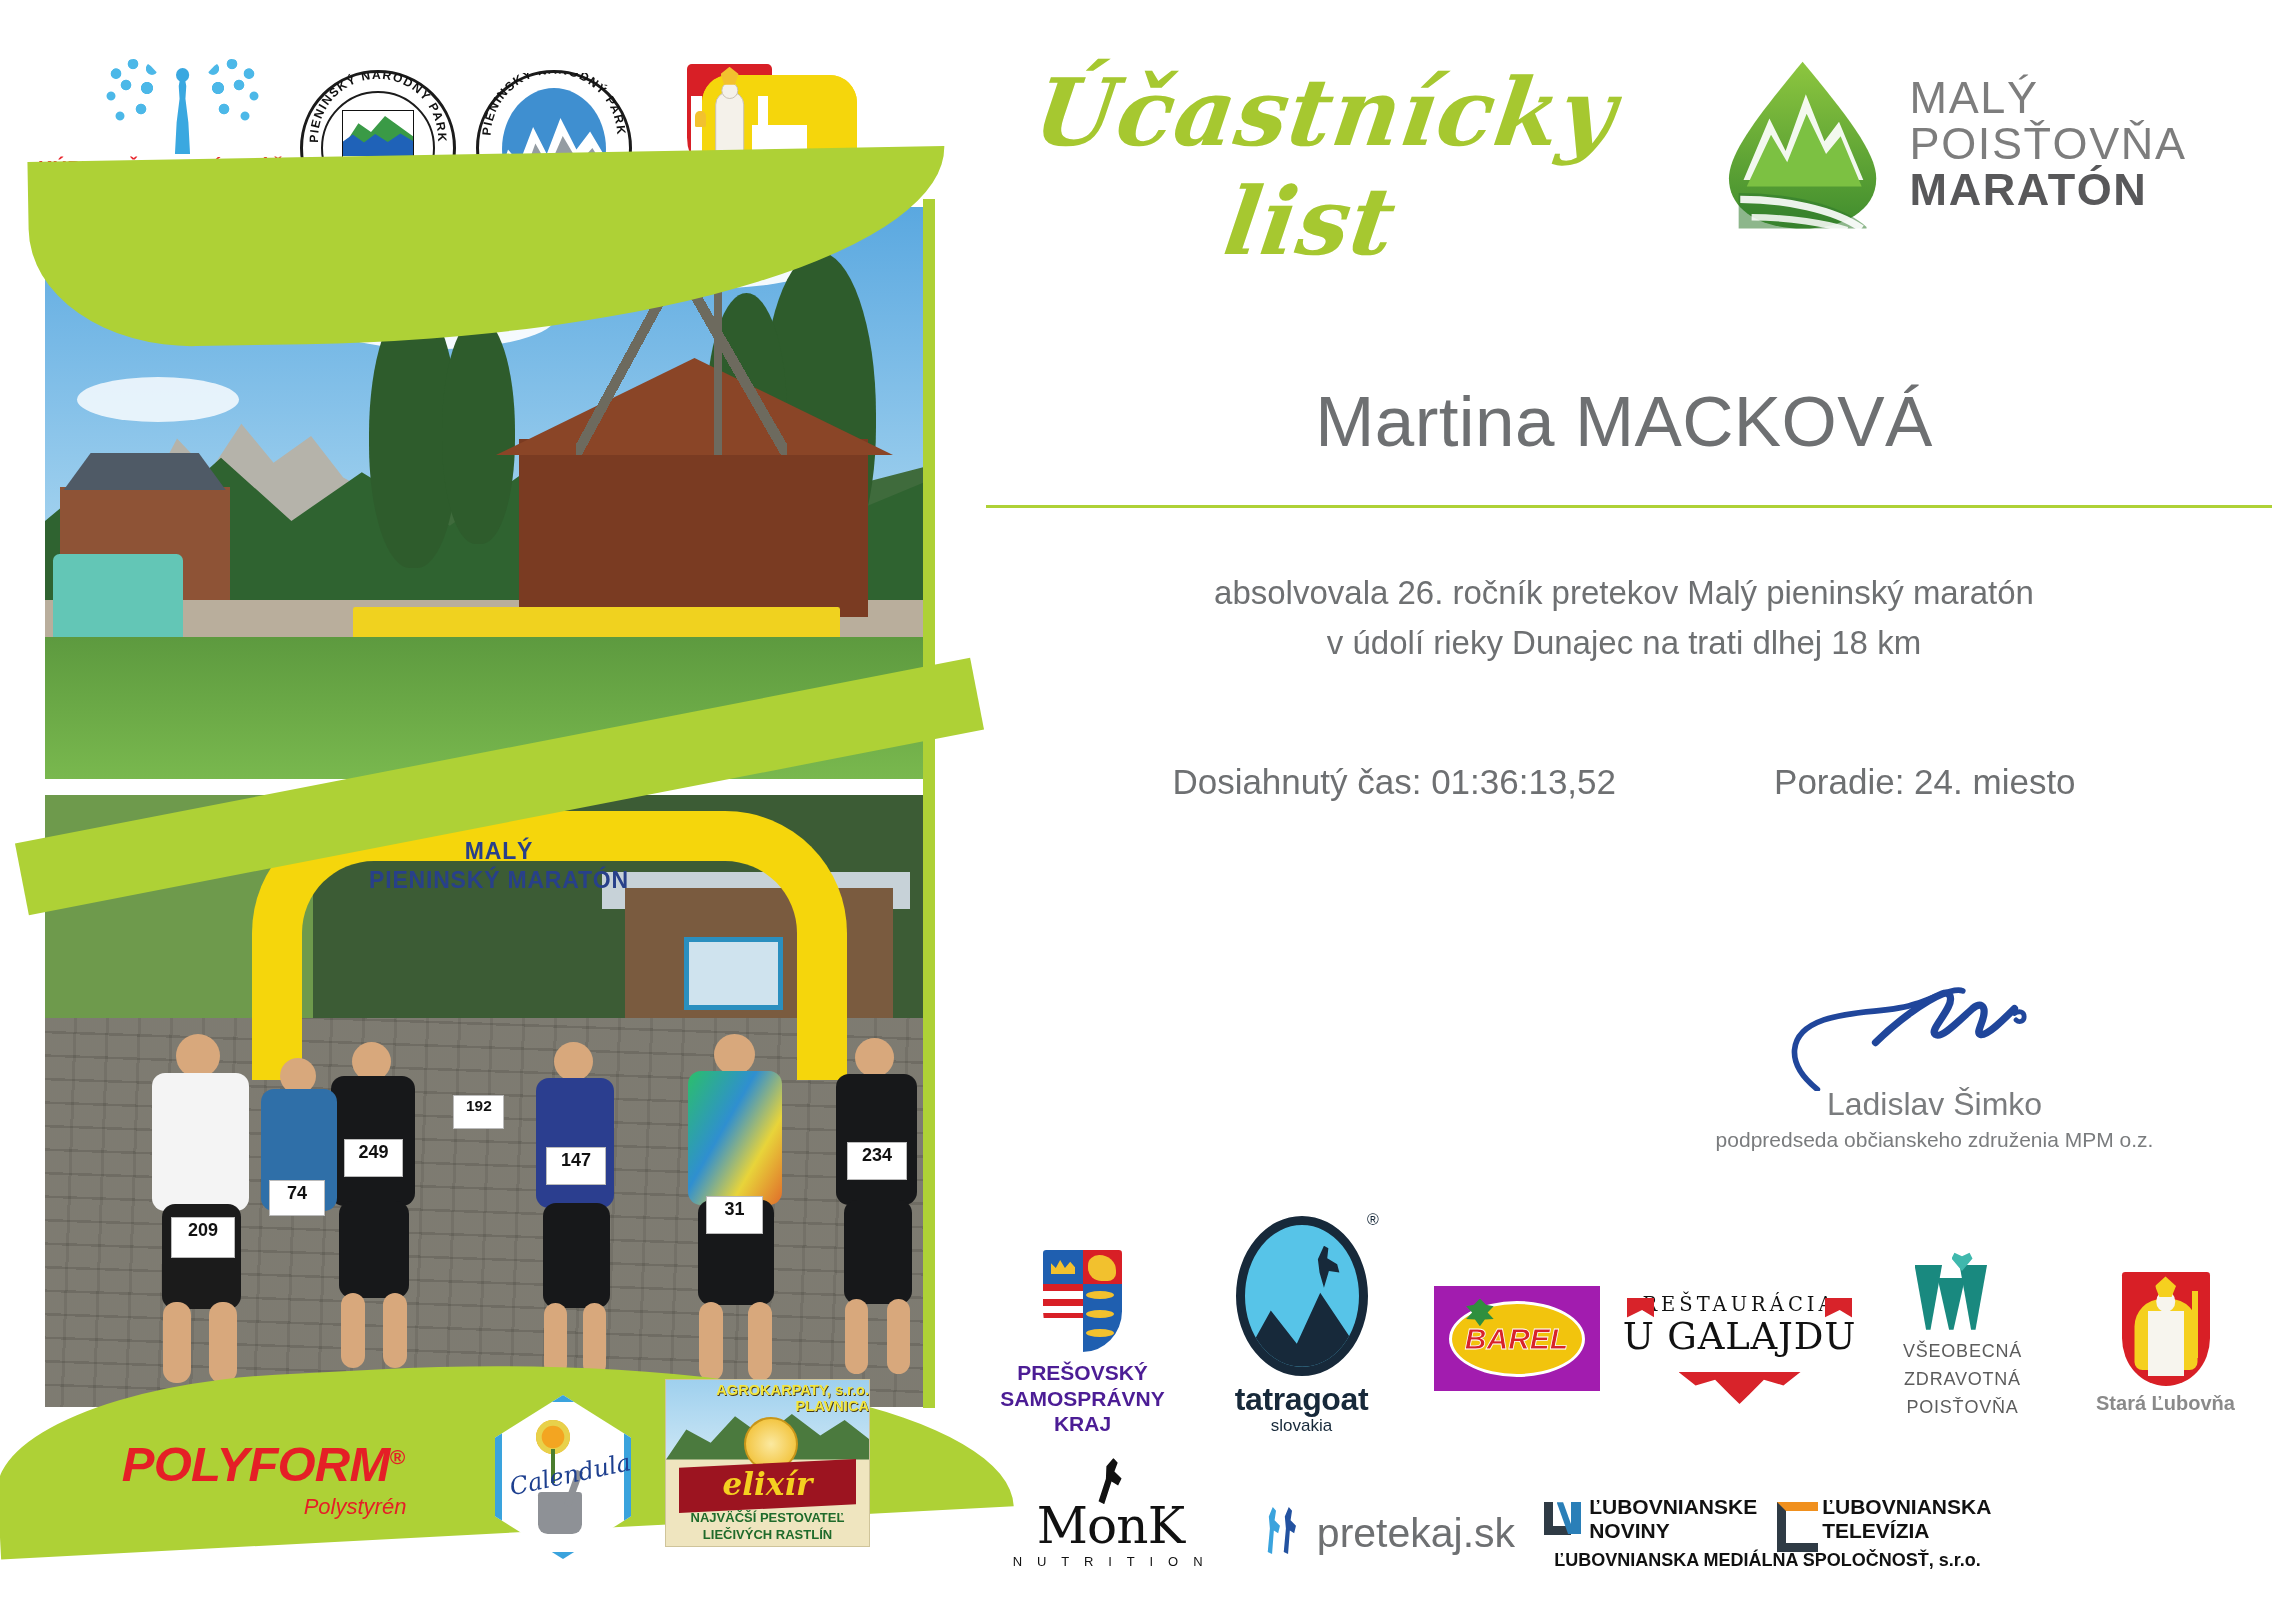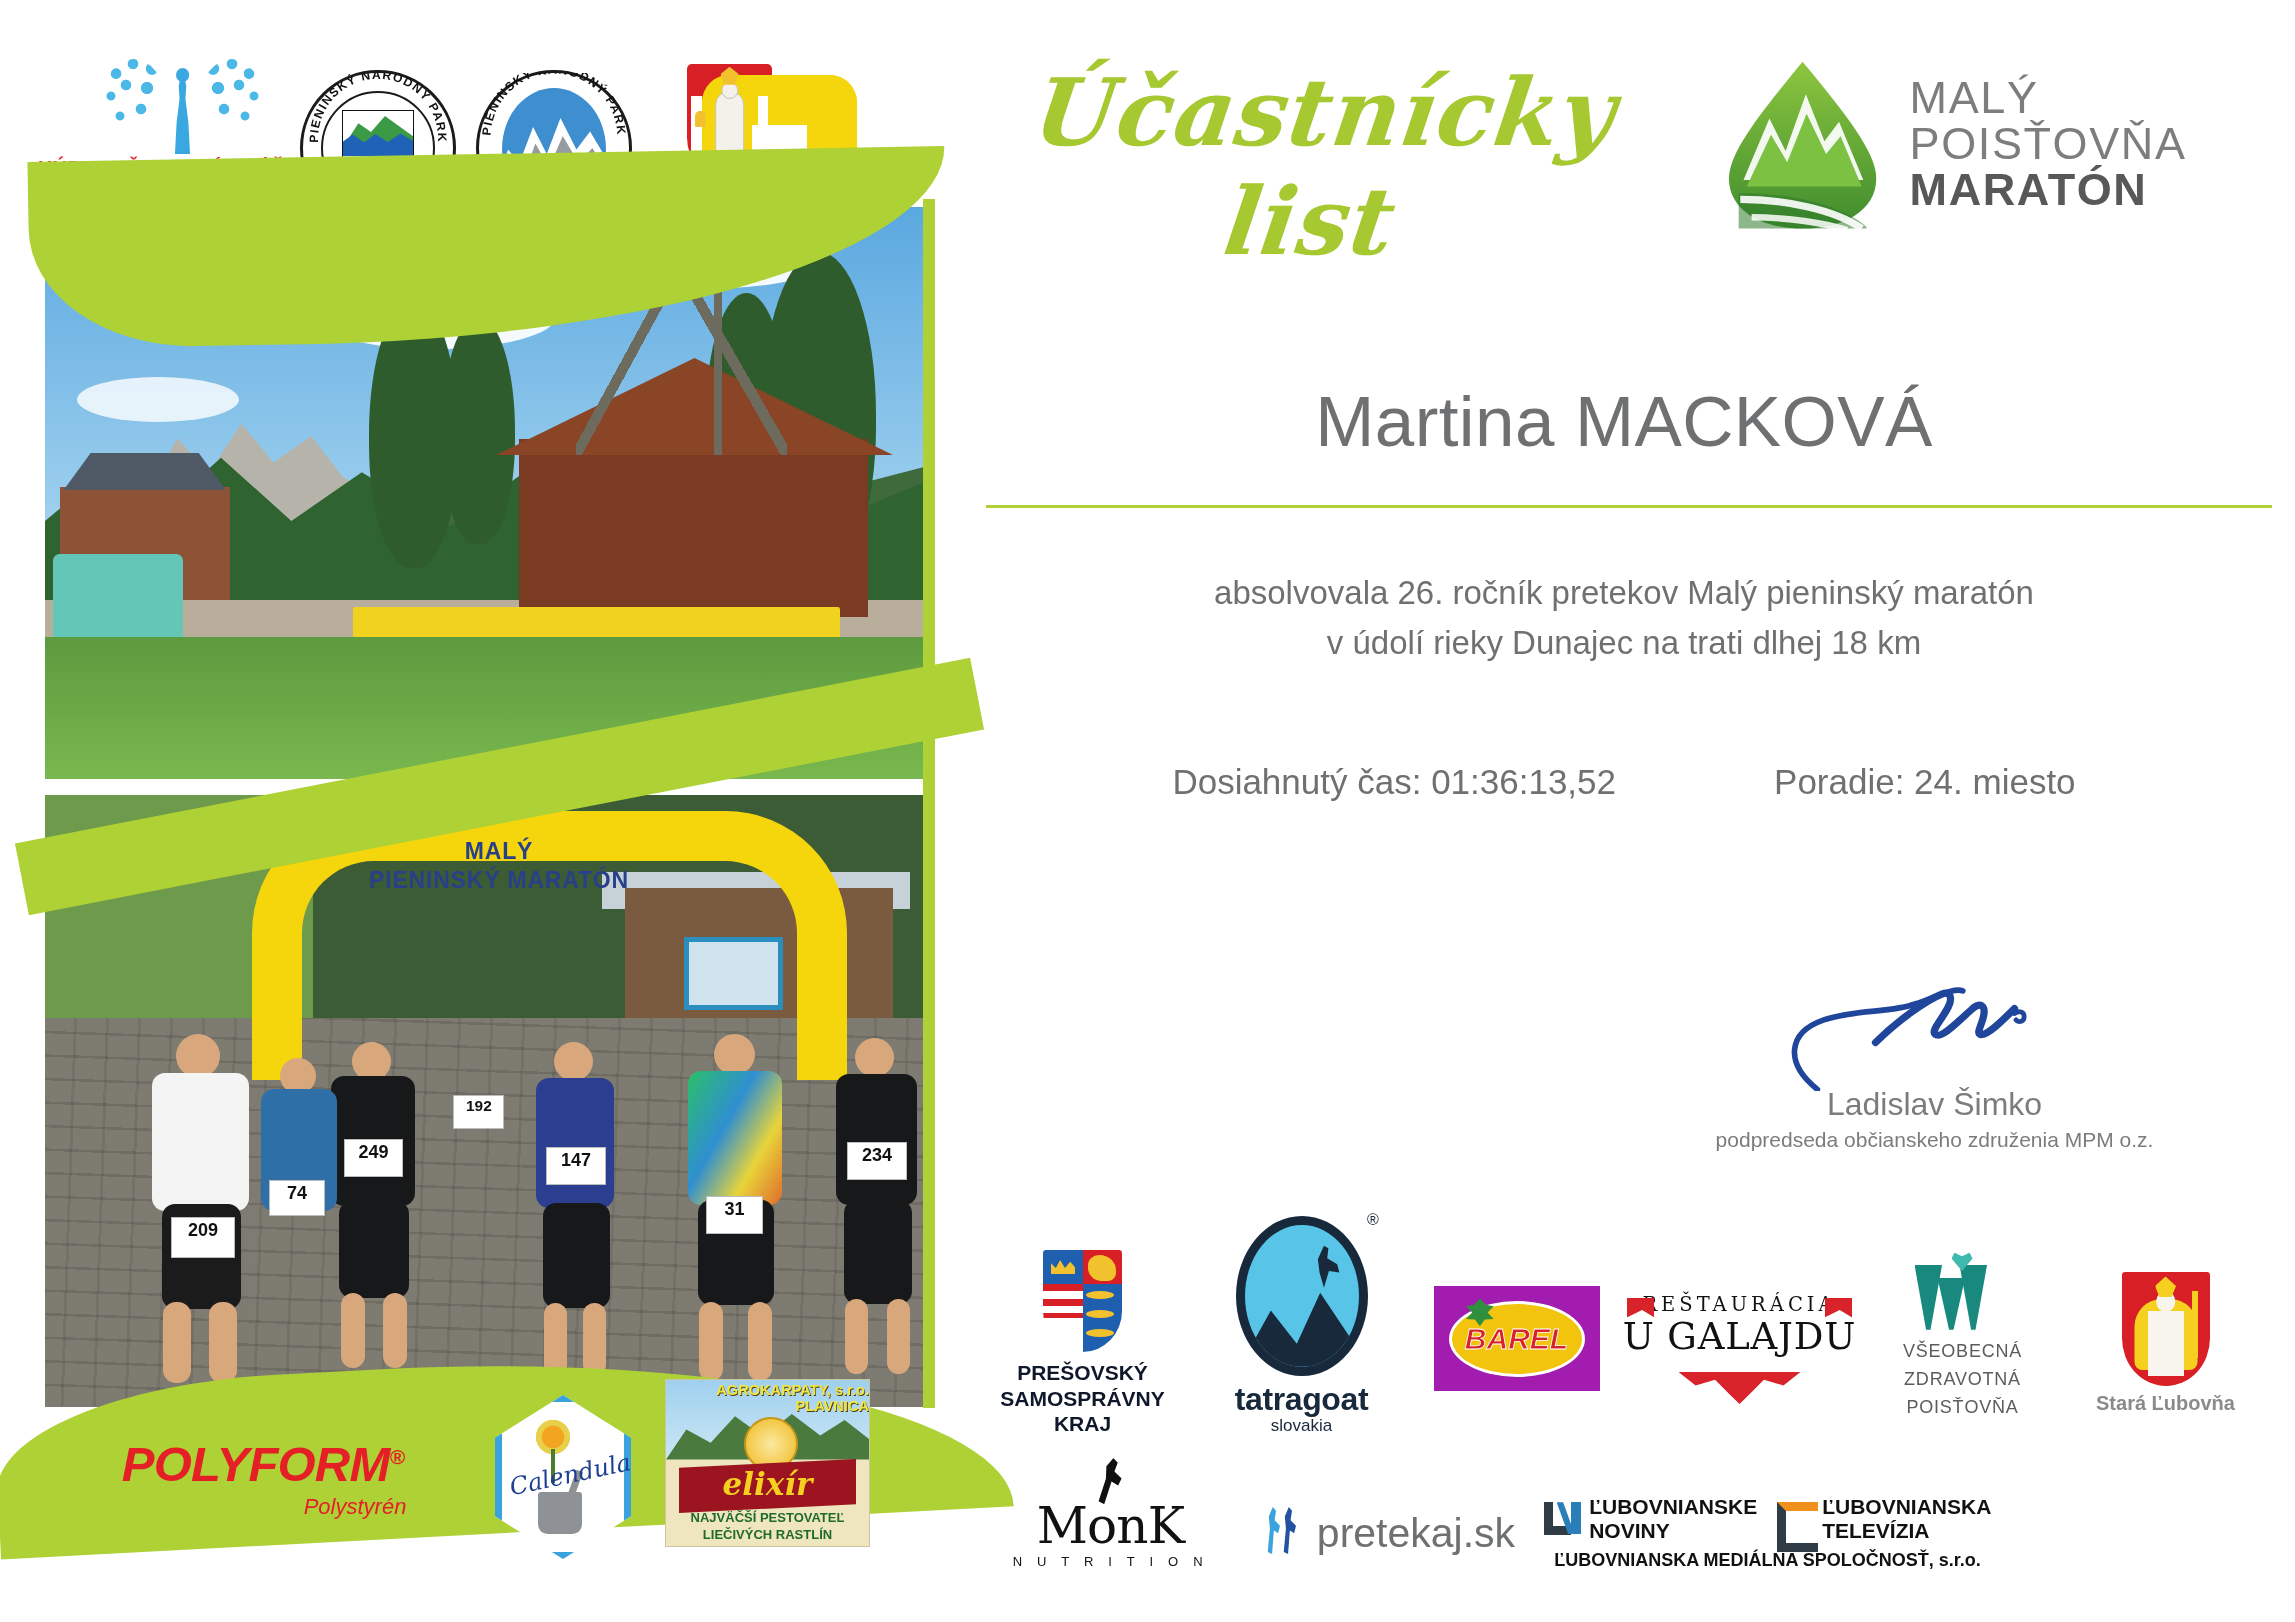--- a/index.html
+++ b/index.html
@@ -561,21 +561,21 @@
         <div class="psk-q psk-q1"></div>
           <div class="psk-q psk-q2"></div>
         <div class="psk-q psk-q3"></div>
           <div class="psk-q psk-q4"></div>
         <div class="psk-crown"></div>
           <div class="psk-lion"></div>
         <div class="psk-fish" style="top:41px;"></div>
         <div class="psk-fish" style="top:60px;"></div>
         <div class="psk-fish" style="top:79px;"></div>
       </div>
-      <div class="sp-cap" style="font-size:21px;color:#0f172a;margin-top:8px;">
+      <div class="sp-cap" style="font-size:21px;color:#4c1d95;margin-top:8px;">
         <div>PREŠOVSKÝ</div>
         <div>SAMOSPRÁVNY</div>
         <div>KRAJ</div>
       </div>
     </div>
 
     <div class="sp-item" style="width:219px;">
       <div style="position:relative;">
         <div class="tg-oval">
           <div class="tg-mt"></div>

